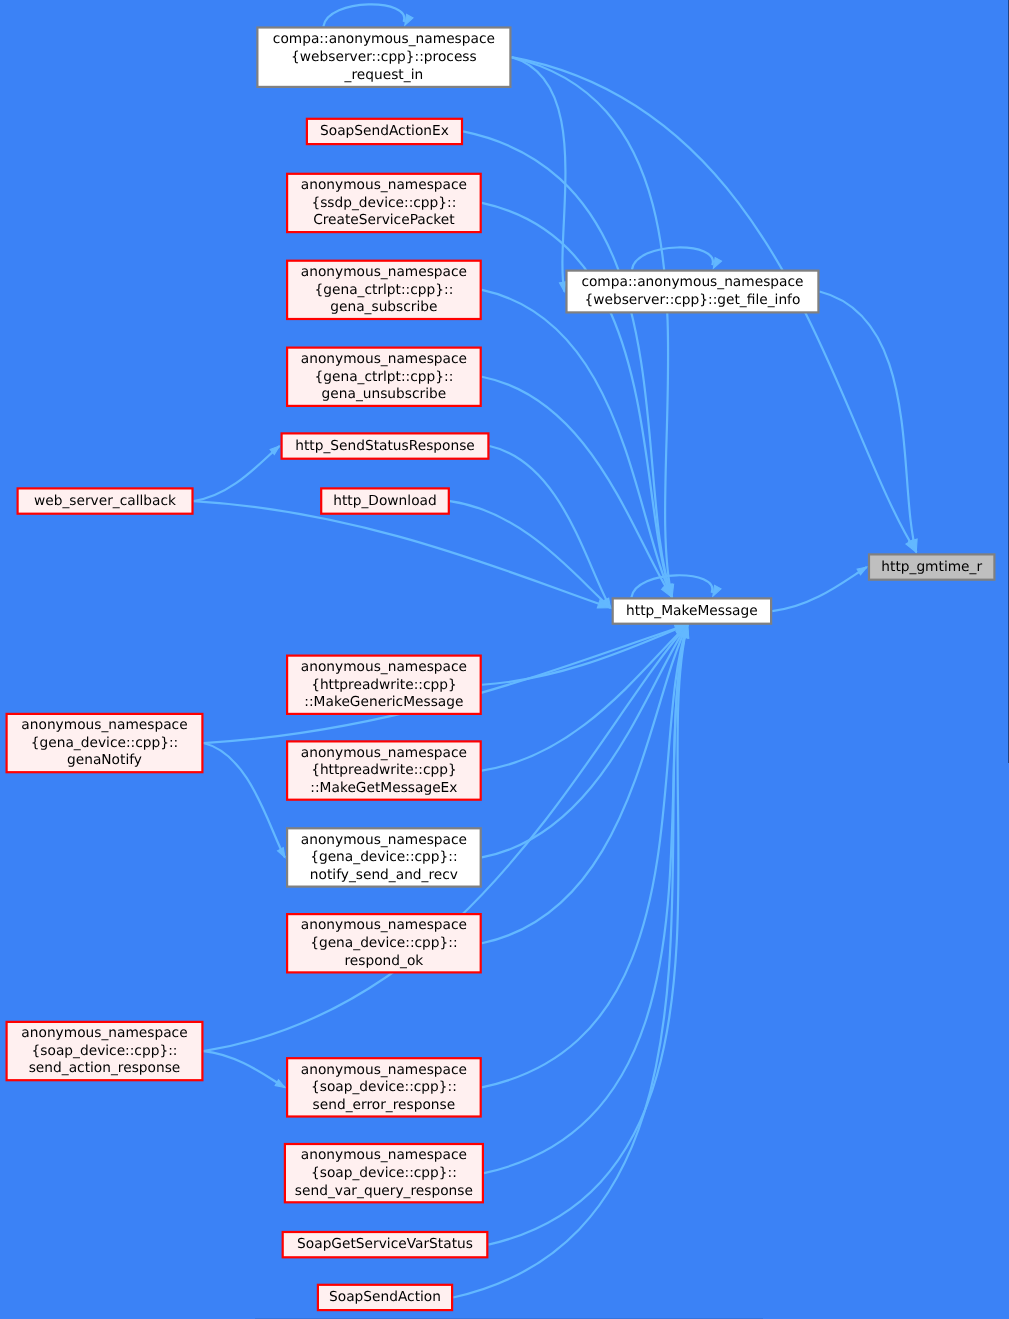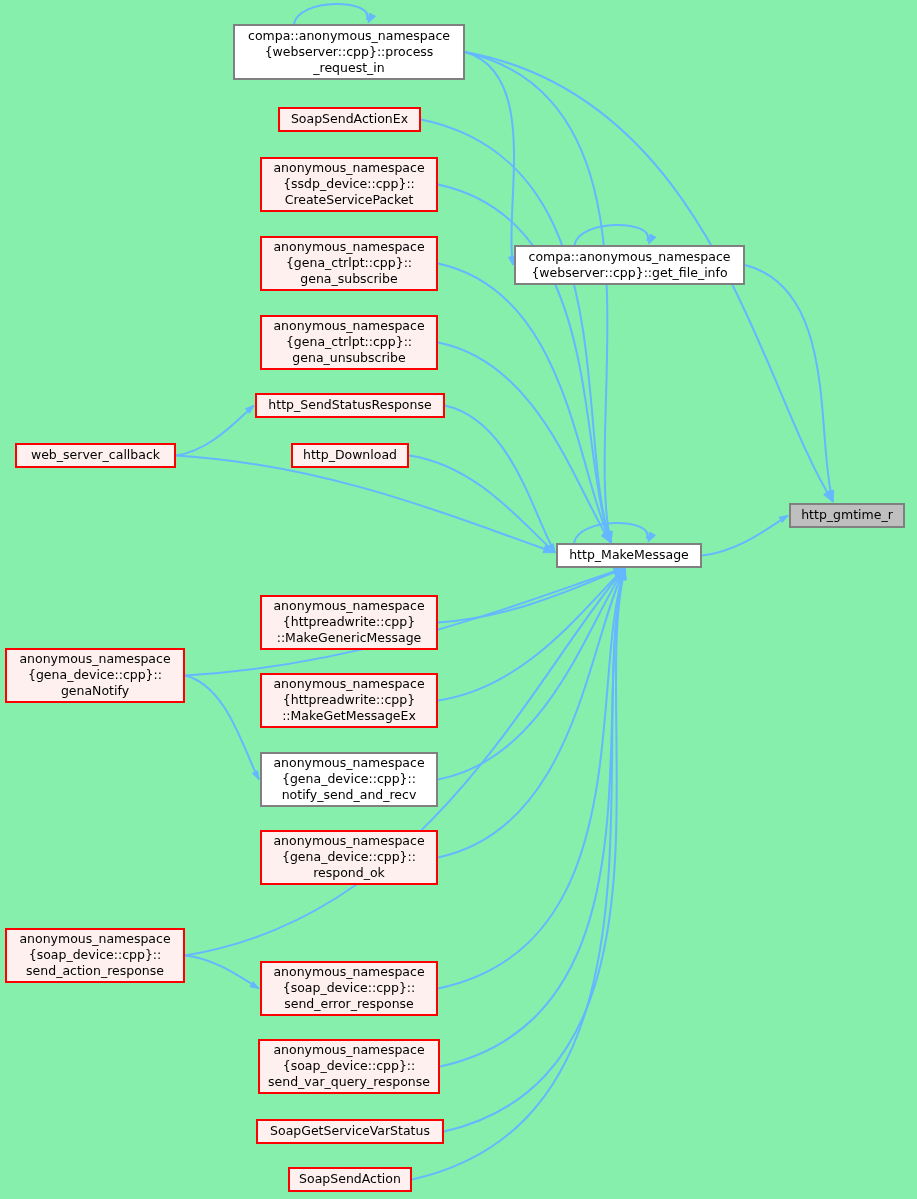--- a/index.html
+++ b/index.html
@@ -10,21 +10,21 @@
   body {
     width: 917px;
     height: 1199px;
     overflow: hidden;
     font-family: "DejaVu Sans", sans-serif;
   }
   #graph-root {
     position: relative;
     width: 917px;
     height: 1199px;
-    background: #86efac;
+    background: #3b82f6;
   }
   svg#callgraph {
     display: block;
     width: 917px;
     height: 1199px;
   }
   .node-box {
     stroke-width: 2px;
   }
   .node-box.style-red {

